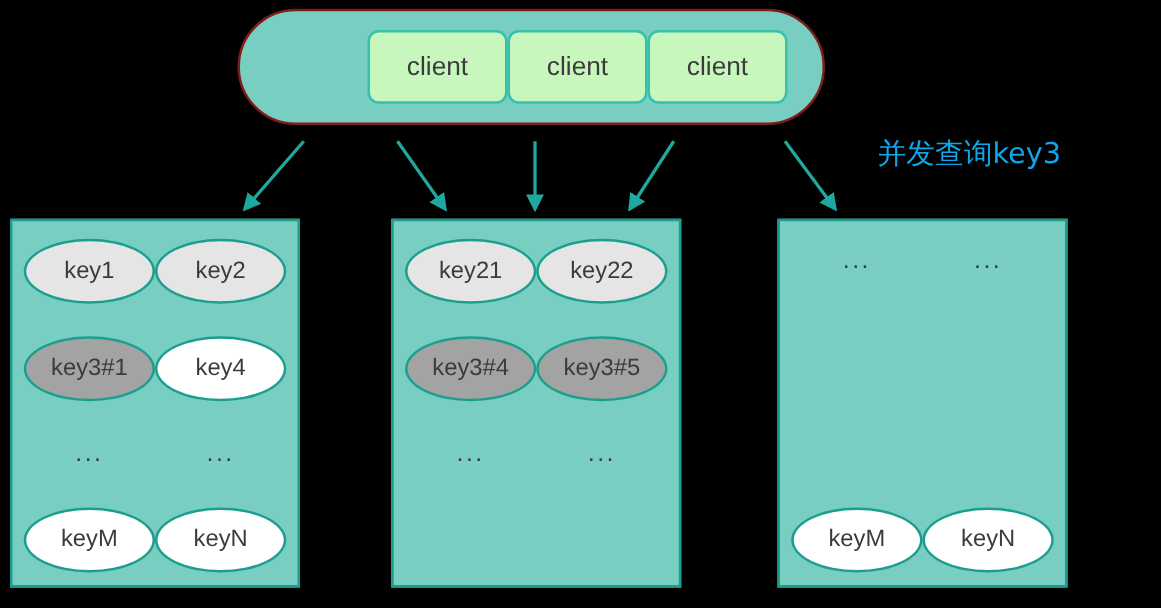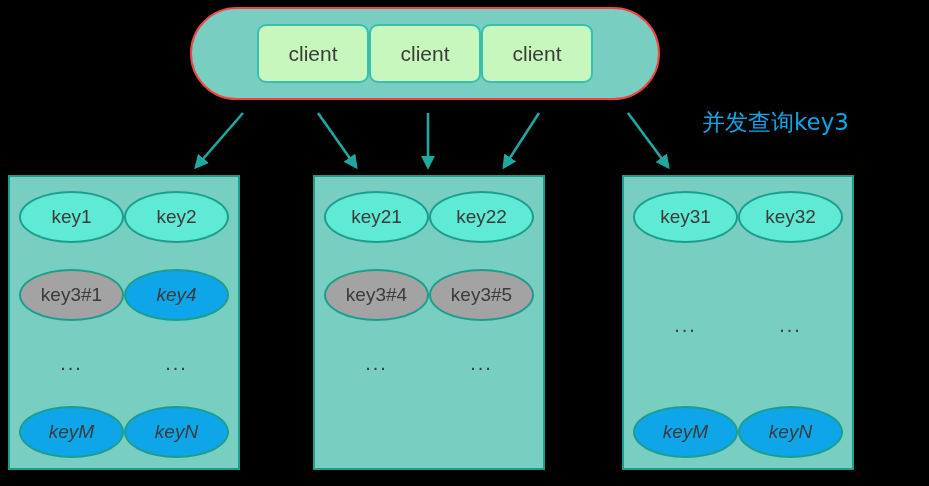--- a/index.html
+++ b/index.html
@@ -24,26 +24,26 @@
   }
 
   
   .client-band {
     position: absolute;
     left: 190px;
     top: 7px;
     width: 470px;
     height: 93px;
     background: #78cfc1;
-    border: 2px solid #ef4444;
+    border: 2px solid #7f1d1d;
     border-radius: 47px;
     box-sizing: border-box;
     display: flex;
     align-items: center;
-    justify-content: center;
+    justify-content: flex-end;
     padding: 0 28px;
   }
   .client-box {
     width: 112px;
     height: 59px;
     background: #c8f7bd;
     border: 2px solid #38c0ae;
     border-radius: 9px;
     box-sizing: border-box;
     display: flex;
@@ -99,22 +99,22 @@
     height: 52px;
     border: 2px solid #1c9e8f;
     border-radius: 50%;
     box-sizing: border-box;
     display: flex;
     align-items: center;
     justify-content: center;
     font-size: 19px;
     color: #3b3b3b;
   }
-  .key-cyan   { background: #5eead4; }
-  .key-green  { background: #0ea5e9; font-style: italic; }
+  .key-cyan   { background: #e5e5e5; }
+  .key-green  { background: #ffffff; }
   .key-accent { background: #a3a3a3; }
 
   .dots {
     width: 106px;
     text-align: center;
     font-size: 20px;
     letter-spacing: 2px;
     color: #3b3b3b;
     line-height: 1;
   }
@@ -180,24 +180,20 @@
           <div class="key key-accent">key3#5</div>
         </div>
         <div class="panel-row dots-row">
           <div class="dots">...</div>
           <div class="dots">...</div>
         </div>
         <div class="panel-row">
         </div>
       </div>
       <div class="panel" style="left: 622px; width: 232px;">
-        <div class="panel-row">
-          <div class="key key-cyan">key31</div>
-          <div class="key key-cyan">key32</div>
-        </div>
         <div class="panel-row dots-row">
           <div class="dots">...</div>
           <div class="dots">...</div>
         </div>
         <div class="panel-row">
           <div class="key key-green">keyM</div>
           <div class="key key-green">keyN</div>
         </div>
       </div>
     </div>

